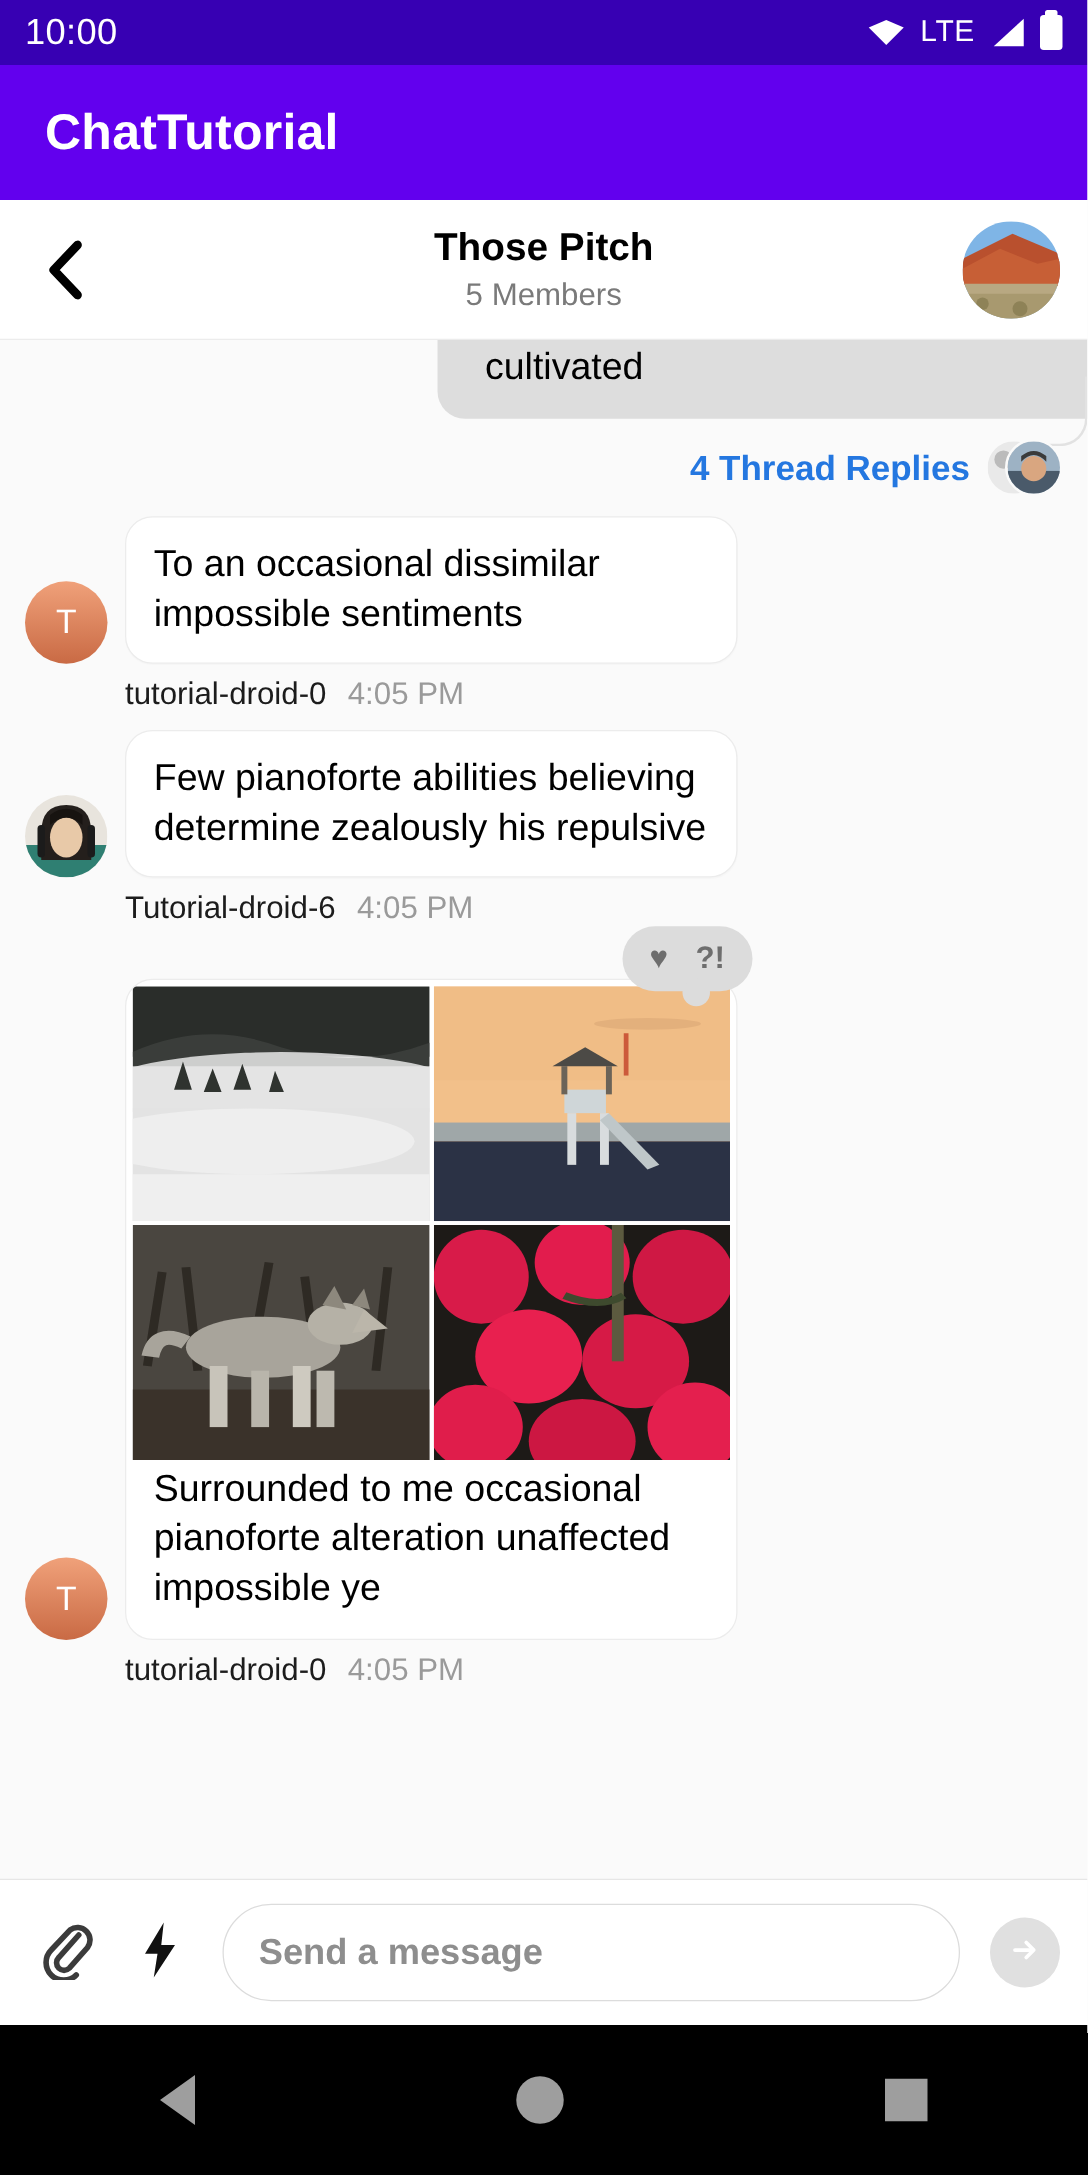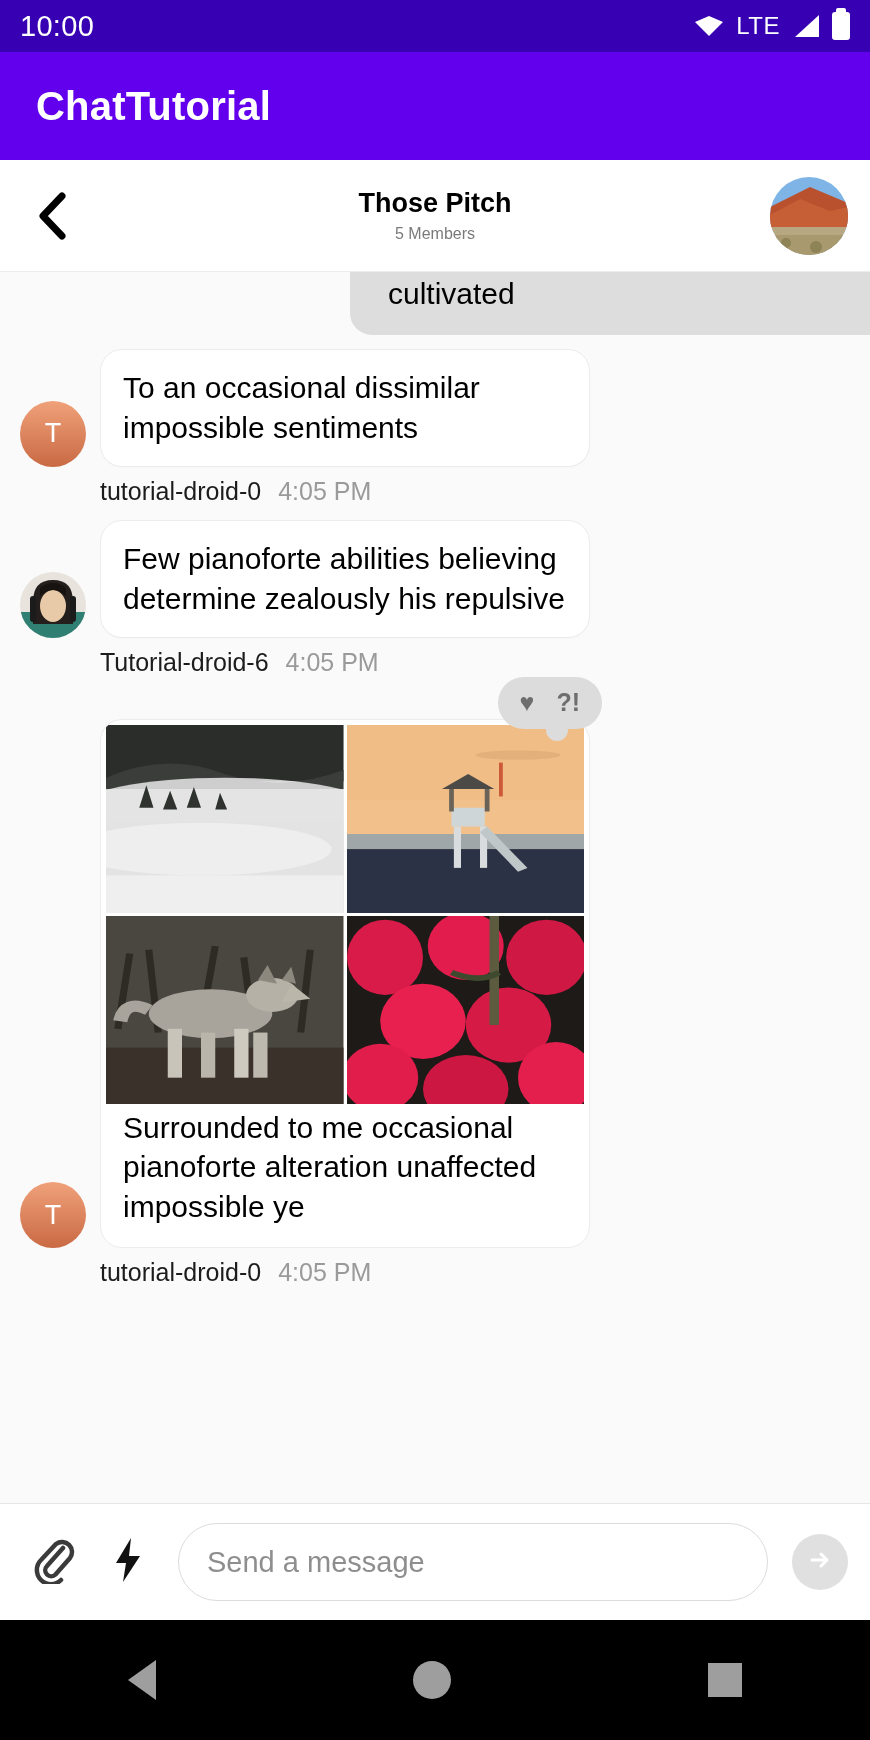--- a/index.html
+++ b/index.html
@@ -41,22 +41,22 @@
   .back-btn{
     width:62px; height:62px; display:flex; align-items:center; justify-content:center;
     flex:0 0 auto; cursor:pointer;
   }
   .back-btn svg{ display:block; }
   .channel-center{
     position:absolute; left:0; right:0; top:0; bottom:0;
     display:flex; flex-direction:column; align-items:center; justify-content:center;
     pointer-events:none;
   }
-  .channel-name{ font-size:27px; font-weight:bold; color:#000; line-height:1.15;}
-  .channel-members{ font-size:16px; color:#7a7a7a; margin-top:6px;}
+  .channel-name{ font-size:31px; font-weight:bold; color:#000; line-height:1.15;}
+  .channel-members{ font-size:25px; color:#7a7a7a; margin-top:6px;}
   .channel-avatar{
     margin-left:auto; width:78px; height:78px; border-radius:50%;
     overflow:hidden; flex:0 0 auto; position:relative; z-index:2;
   }
 
   
   .message-list{
     position:absolute; left:0; right:0; top:272px; bottom:236px;
     background:#fafafa; overflow:hidden;
     border-bottom:1px solid #e6e6e6;
@@ -141,20 +141,21 @@
     background:#fff; display:flex; align-items:center; padding:0 22px; gap:10px;
   }
   .composer-icon{
     width:64px; height:64px; display:flex; align-items:center; justify-content:center;
     flex:0 0 auto; cursor:pointer;
   }
   .composer-input{
     flex:1; height:78px; border:1px solid #dcdcdc; border-radius:40px;
     display:flex; align-items:center; padding:0 28px; margin:0 8px;
     background:#fff;
+    font-weight:bold;
   }
   .composer-input .ph{ font-size:29px; color:#8e8e8e; }
   .send-btn{
     width:56px; height:56px; border-radius:50%; background:#e0e0e0;
     display:flex; align-items:center; justify-content:center; flex:0 0 auto;
     cursor:pointer; margin-left:6px;
   }
 
   
   .nav-bar{
@@ -216,20 +217,41 @@
 </div>
 
 <div class="message-list">
 
   <div class="bubble-cut-wrap">
     <div class="bubble-cut">
       <div class="txt">cultivated</div>
     </div>
   </div>
 
+  <div class="thread-row">
+    <div class="thread-curve"></div>
+    <div class="thread-link">4 Thread Replies</div>
+    <div class="thread-avatars">
+      <div class="av av1">
+        <svg viewBox="0 0 46 46" preserveAspectRatio="xMidYMid slice">
+          <rect width="46" height="46" fill="#e9e9e9"></rect>
+          <circle cx="14" cy="16" r="8" fill="#bbb"></circle>
+          <circle cx="30" cy="30" r="10" fill="#cfcfcf"></circle>
+        </svg>
+      </div>
+      <div class="av av2">
+        <svg viewBox="0 0 46 46" preserveAspectRatio="xMidYMid slice">
+          <rect width="46" height="46" fill="#9db2c4"></rect>
+          <rect y="26" width="46" height="20" fill="#4a5a6a"></rect>
+          <circle cx="23" cy="24" r="11" fill="#d9a680"></circle>
+          <path d="M12 18 Q23 6 34 18 L34 13 Q23 4 12 13 Z" fill="#3b3b3b"></path>
+        </svg>
+      </div>
+    </div>
+  </div>
 
   <div class="msg-row">
     <div class="msg-main">
       <div class="msg-avatar initial">T</div>
       <div class="bubble">To an occasional dissimilar impossible sentiments</div>
     </div>
     <div class="meta">
       <span class="user">tutorial-droid-0</span>
       <span class="time">4:05 PM</span>
     </div>

